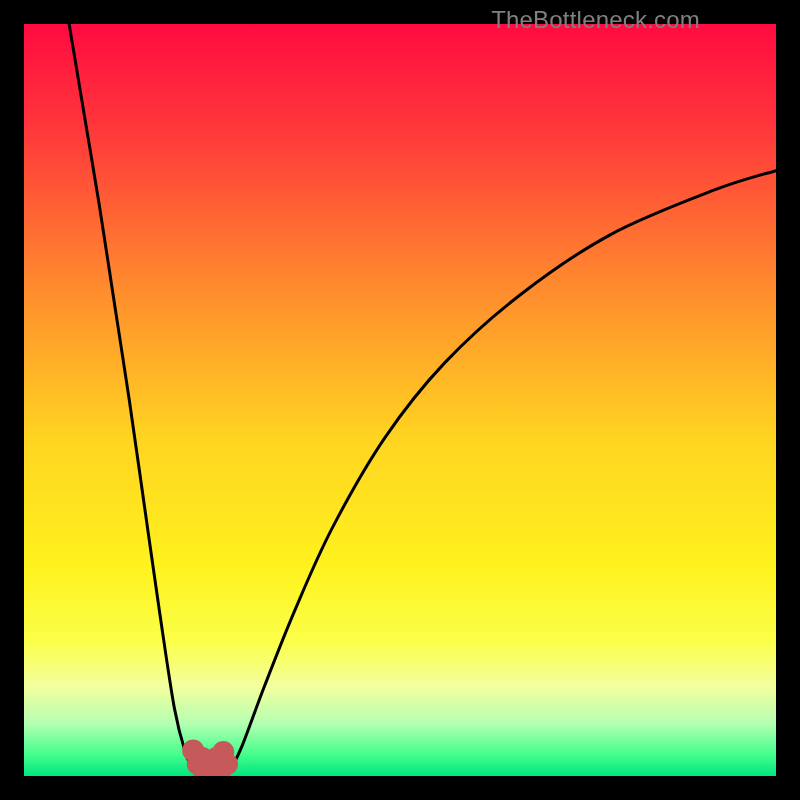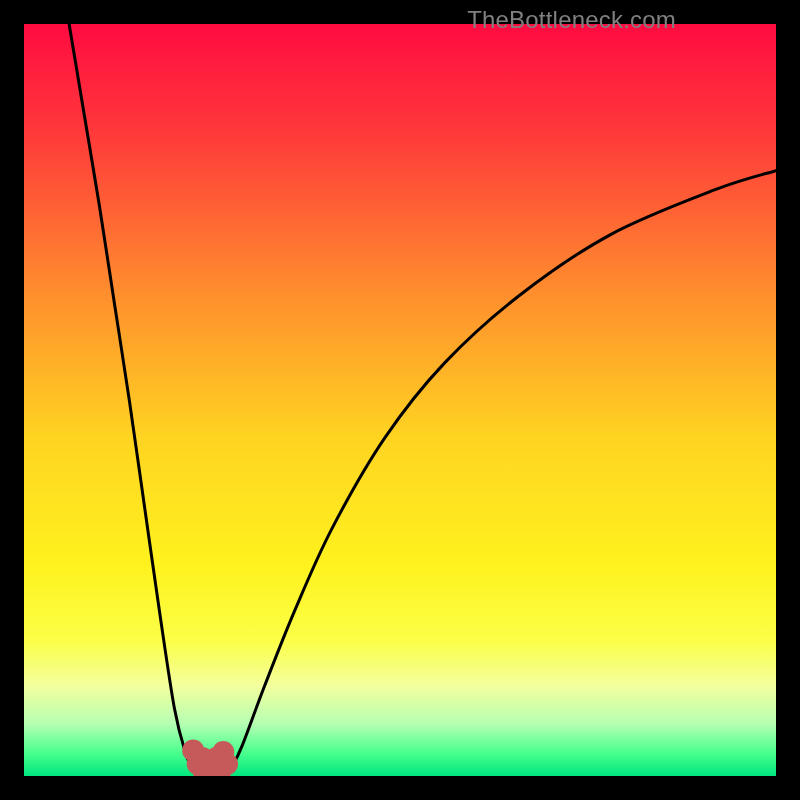--- a/index.html
+++ b/index.html
@@ -8,20 +8,21 @@
     width: 800px;
     height: 800px;
     background: #000;
     overflow: hidden;
   }
   .container {
     position: relative;
     width: 694px;
     height: 800px;
     background: #000;
+    padding-left: 24px;
   }
   .watermark {
     position: absolute;
     top: 6px;
     right: 18px;
     font-family: Arial, Helvetica, sans-serif;
     font-size: 24px;
     color: #808080;
     font-weight: 500;
     letter-spacing: 0.2px;

